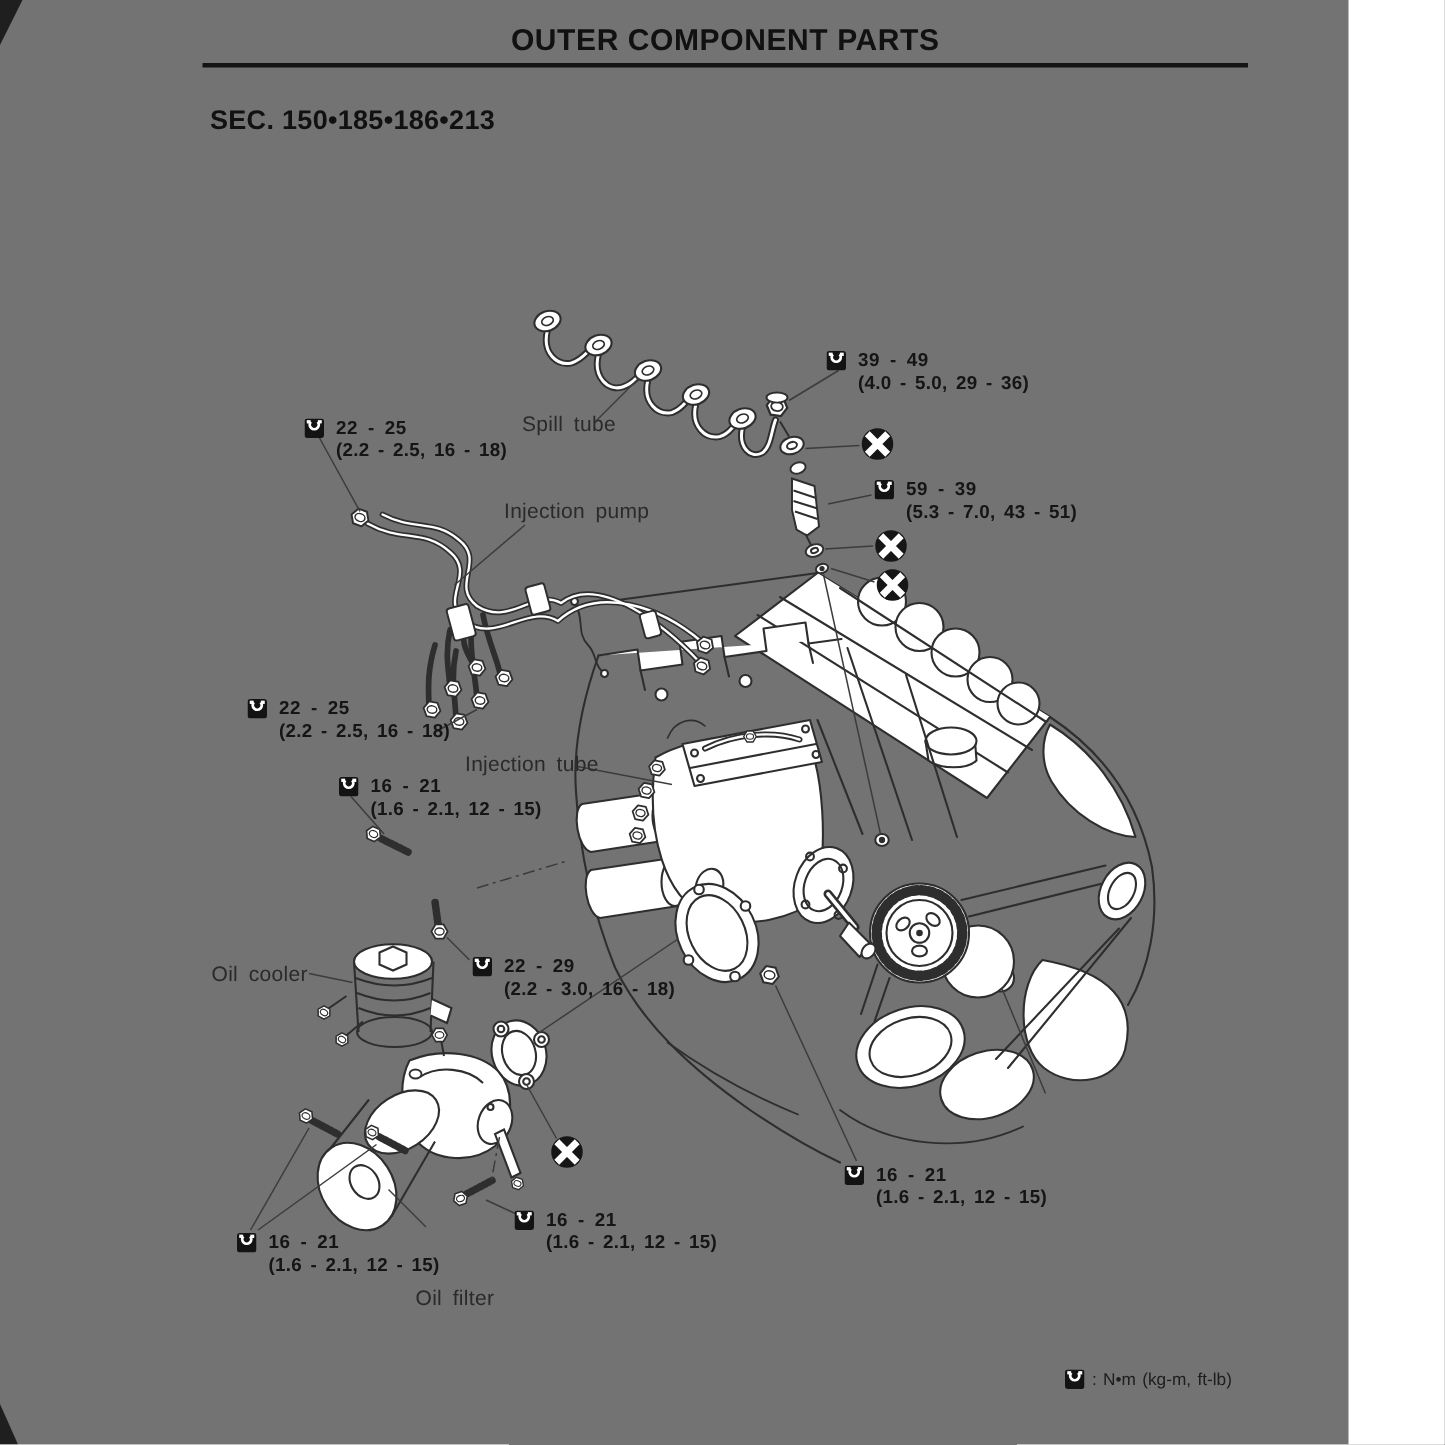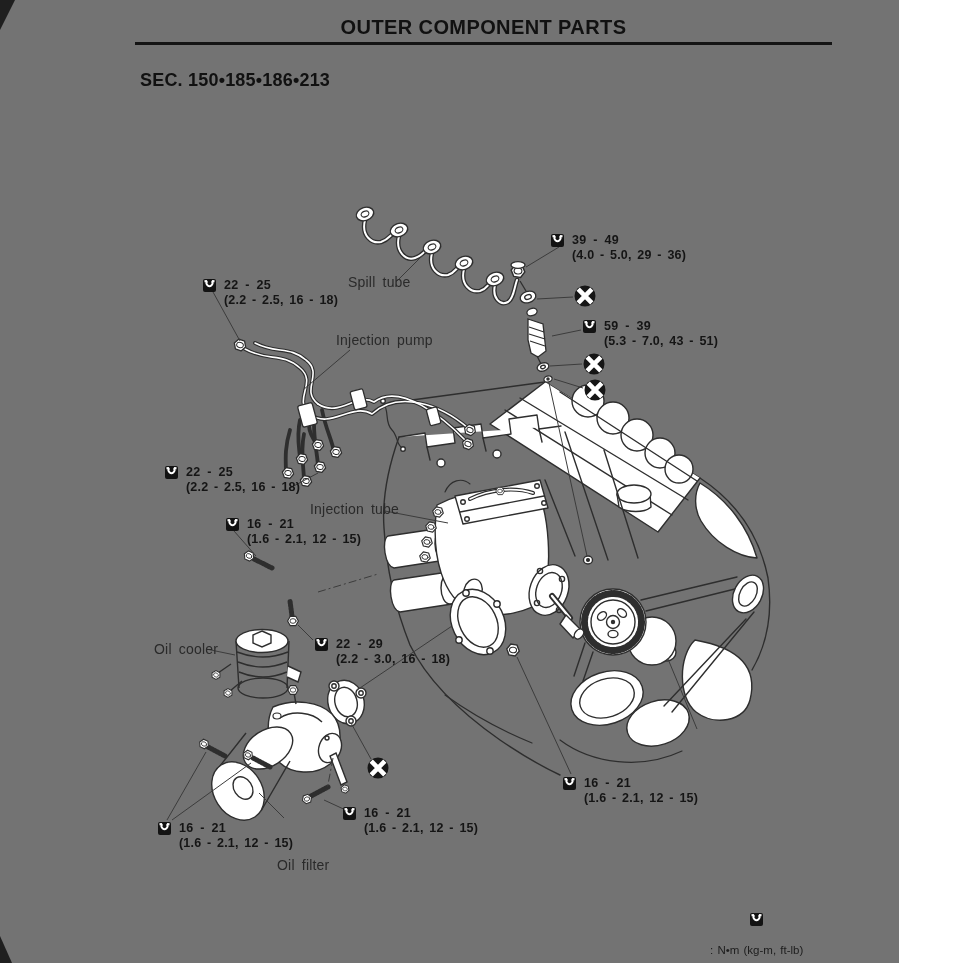--- a/index.html
+++ b/index.html
@@ -9,21 +9,21 @@
   .ovl{position:absolute;z-index:2;}
   .title{left:135px;top:16px;width:697px;text-align:center;font-size:20px;font-weight:700;
          letter-spacing:.4px;color:#111;}
   .rule{left:135px;top:42px;width:697px;height:3px;background:#141414;}
   .sec{left:140px;top:70px;font-size:18px;font-weight:700;letter-spacing:.2px;color:#111;}
   .callout{display:flex;align-items:flex-start;gap:8px;}
   .callout .ticon{flex:0 0 auto;display:block;margin-top:1px;}
   .callout .nm{font-size:12.5px;font-weight:700;line-height:14px;word-spacing:3px;letter-spacing:.3px;color:#151515;}
   .callout .detail{font-size:12.5px;font-weight:700;line-height:16px;word-spacing:2px;letter-spacing:.2px;color:#151515;}
   .plabel{font-size:14px;color:#2a2a2a;word-spacing:3px;letter-spacing:.2px;white-space:nowrap;}
-  .footer{display:flex;align-items:center;gap:18px;font-size:11.5px;color:#1d1d1d;word-spacing:1px;flex-direction:column;}
+  .footer{display:flex;align-items:center;gap:5px;font-size:11.5px;color:#1d1d1d;word-spacing:1px;}
 </style>
 </head>
 <body>
 
 <div id="page">
 
   <svg id="art" width="963" height="963" viewBox="0 0 963 963">
     <defs>
       <g id="dnr">
         <circle r="10.5" fill="#161616"></circle>
@@ -334,21 +334,21 @@
     <use href="#dnr" x="378" y="768"></use>
   </svg>
 
   <div class="ovl title">OUTER COMPONENT PARTS</div>
   <div class="ovl rule"></div>
   <div class="ovl sec">SEC. 150•185•186•213</div>
 
   <div class="ovl plabel" style="left:348px;top:274px">Spill tube</div>
   <div class="ovl plabel" style="left:336px;top:332px">Injection pump</div>
   <div class="ovl plabel" style="left:310px;top:501px">Injection tube</div>
-  <div class="ovl plabel" style="left:154px;top:641px">Oil cooler</div>
+  <div class="ovl plabel" style="left:141px;top:641px">Oil cooler</div>
   <div class="ovl plabel" style="left:277px;top:857px">Oil filter</div>
 
   <div class="ovl callout" style="left:203px;top:278px">
     <svg class="ticon" width="13" height="13" viewBox="0 0 13 13">
         <rect width="13" height="13" rx="2" fill="#131313"></rect>
         <rect x="1.5" y="1.1" width="2.6" height="2.2" fill="#fff"></rect>
         <rect x="8.9" y="1.1" width="2.6" height="2.2" fill="#fff"></rect>
         <path d="M4.2,2.2 A3,3 0 1 0 8.8,2.2" fill="none" stroke="#fff" stroke-width="1.9"></path>
       </svg>
     <div class="ctext">

